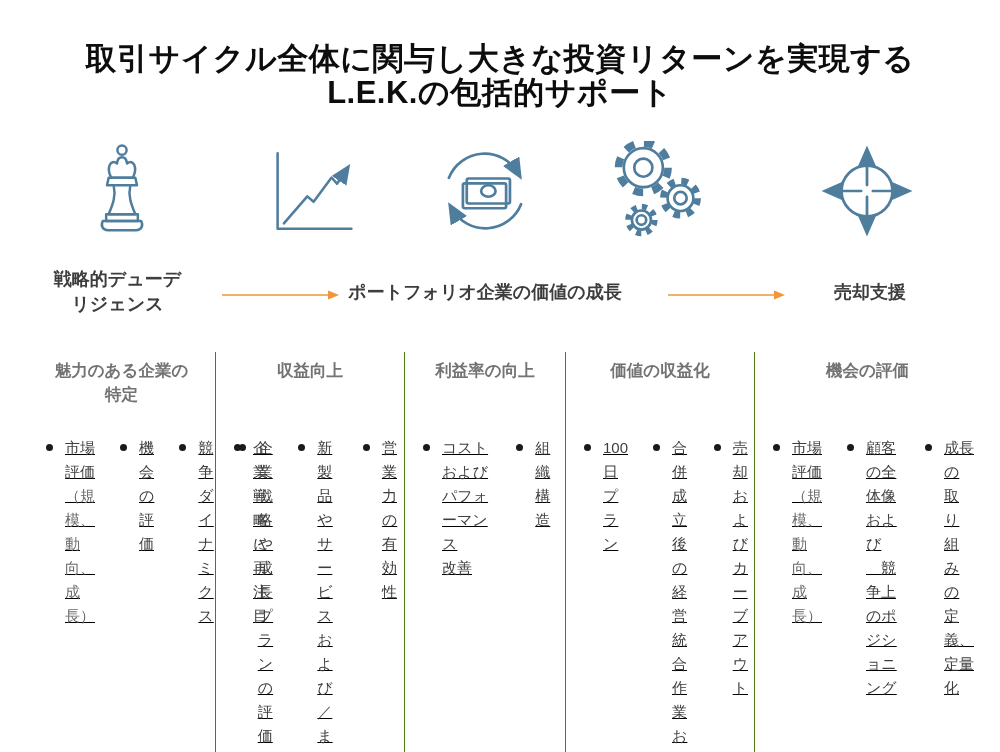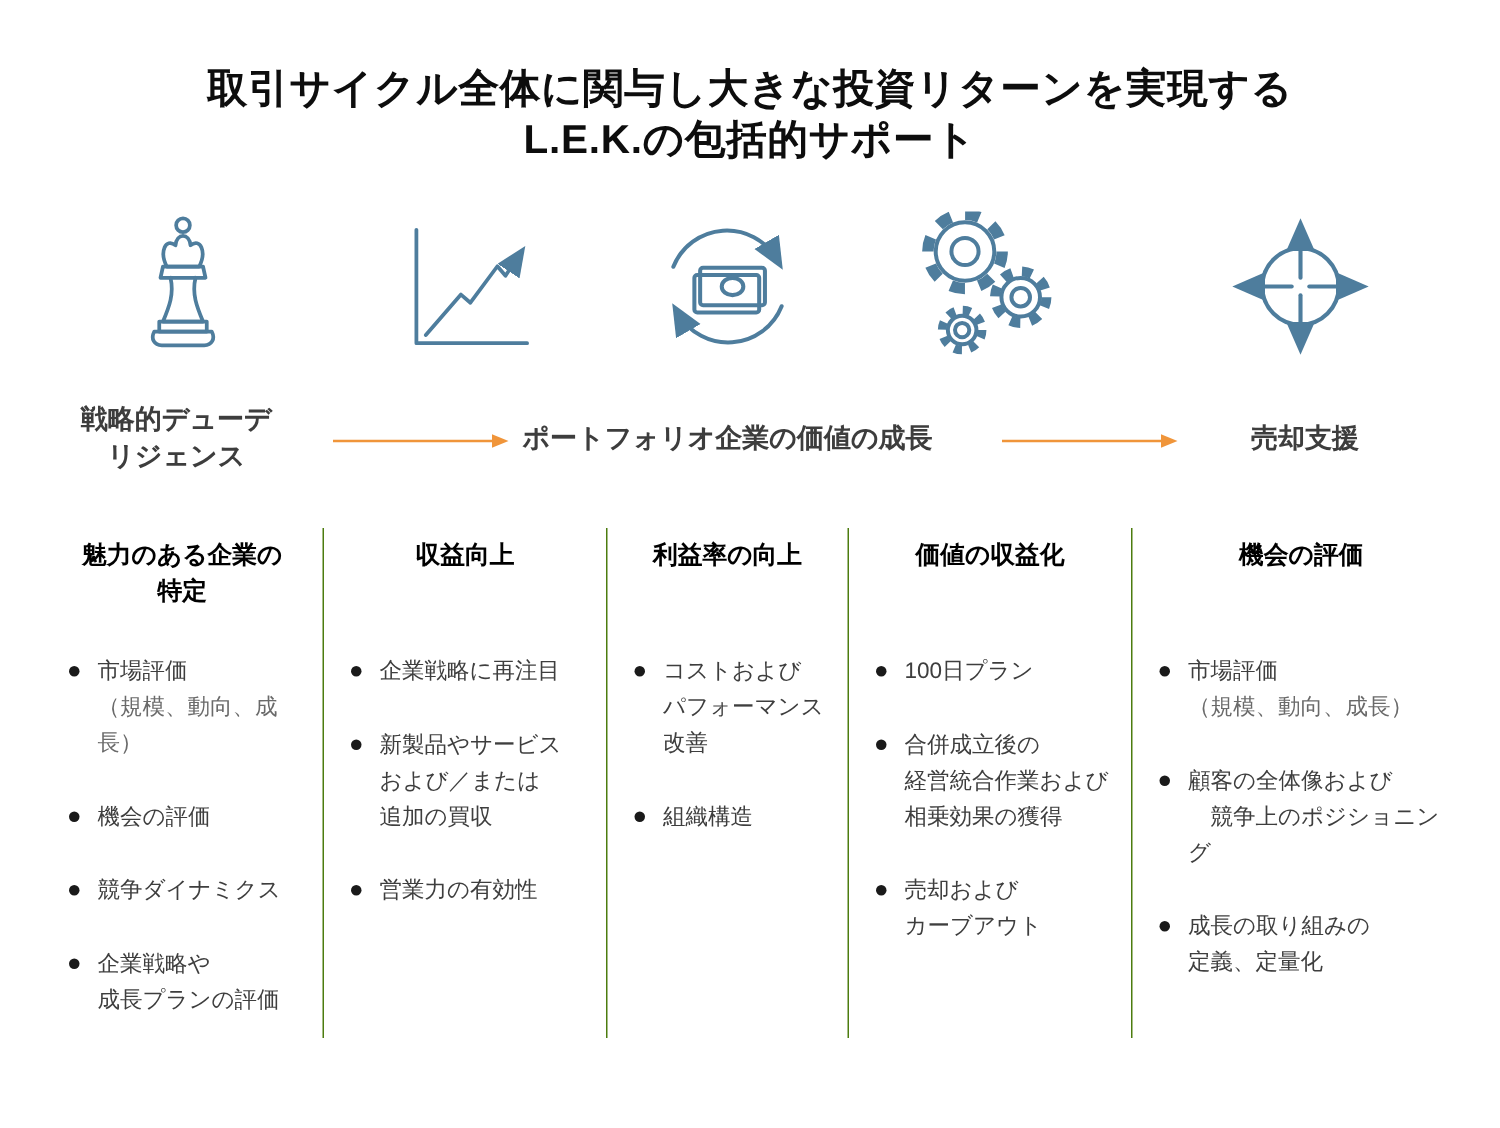--- a/index.html
+++ b/index.html
@@ -1,21 +1,21 @@
 <!DOCTYPE html>
 <html lang="ja"><head>
 <meta charset="utf-8">
 <style>
   html,body{margin:0;padding:0;background:#ffffff;}
   body{font-family:"Liberation Sans","DejaVu Sans",sans-serif;}
   .slide{position:relative;width:1000px;height:752px;background:#ffffff;overflow:hidden;}
 
   
   .title-block{padding-top:42px;text-align:center;}
-  .title-line{font-size:27px;line-height:34px;font-weight:700;color:#0d0d0d;letter-spacing:.5px;white-space:pre-line;}
+  .title-line{font-size:31px;line-height:34px;font-weight:700;color:#0d0d0d;letter-spacing:.5px;white-space:pre-line;}
 
   
   .grid5{display:grid;grid-template-columns:187px 189px 161px 189px 226px;padding:0 20px 0 28px;}
 
   
   .icons-row{margin-top:30px;height:102px;}
   .icon-cell{display:flex;align-items:center;justify-content:center;}
   .icon-cell svg{display:block;}
 
   
@@ -26,22 +26,22 @@
   .p2{left:340px;width:290px;}
   .p3{left:760px;width:220px;}
   .flow-arrow{position:absolute;top:27px;}
   .fa1{left:222px;}
   .fa2{left:668px;}
 
   
   .columns{margin-top:28px;height:340px;}
   .col{padding:2px 6px 0 6px;}
   .col.divided{border-left:1px solid #4d7c0f;}
-  .col-header{min-height:58px;padding-top:4px;text-align:center;font-size:16.5px;line-height:24px;font-weight:700;color:#000000;white-space:pre-line;}
-  .col ul{list-style:none;margin:20px 0 0 0;padding:0 0 0 12px;display:flex;flex-direction:column;gap:25px;}
+  .col-header{min-height:58px;padding-top:4px;text-align:center;font-size:16.5px;line-height:24px;font-weight:700;color:#737373;white-space:pre-line;}
+  .col ul{list-style:none;margin:20px 0 0 0;padding:0 0 0 12px;display:flex;flex-direction:row;gap:25px;text-decoration:underline;}
   .col li{display:flex;align-items:flex-start;}
   .dot{flex:0 0 7px;width:7px;height:7px;border-radius:50%;background:#1a1a1a;margin:8px 12px 0 0;}
   .txt{font-size:15px;line-height:24px;color:#3e3e3e;}
   .txt .main{display:block;white-space:pre-line;}
   .txt .sub{display:block;white-space:pre-line;color:#6a6a6a;}
 </style>
 </head>
 <body>
 
 <div class="slide">

